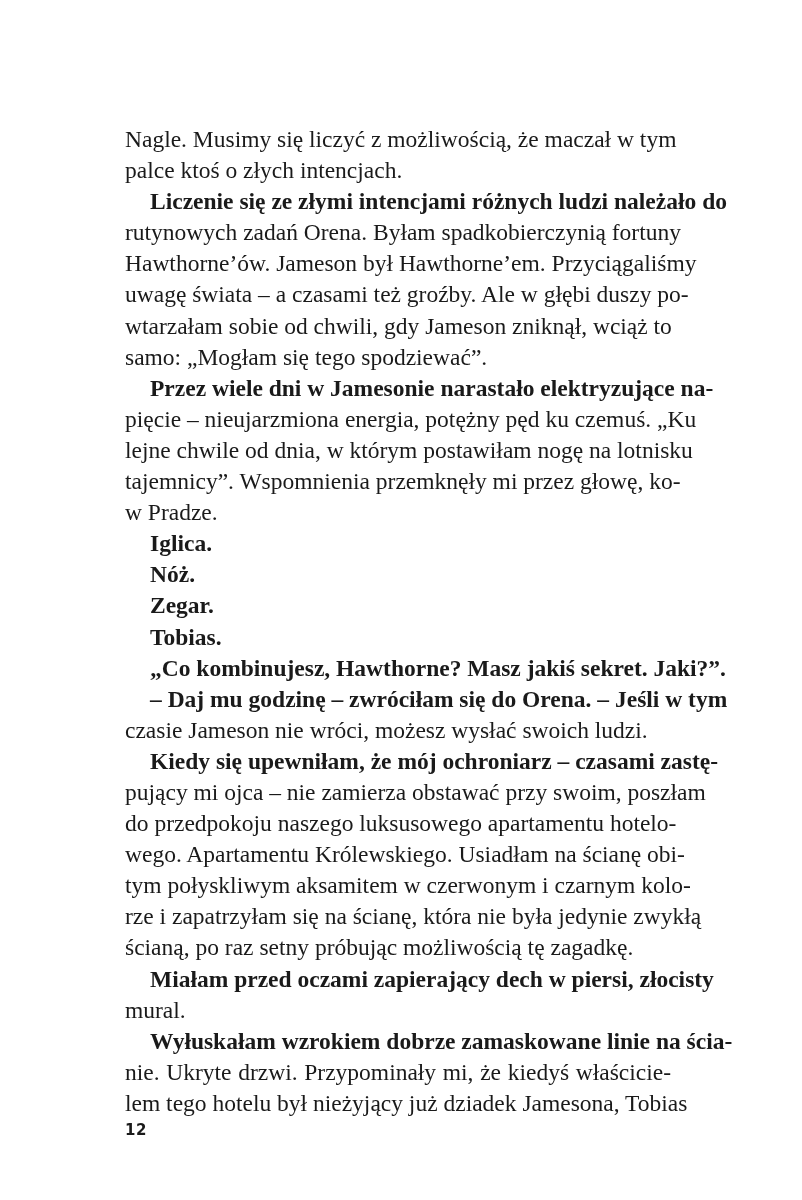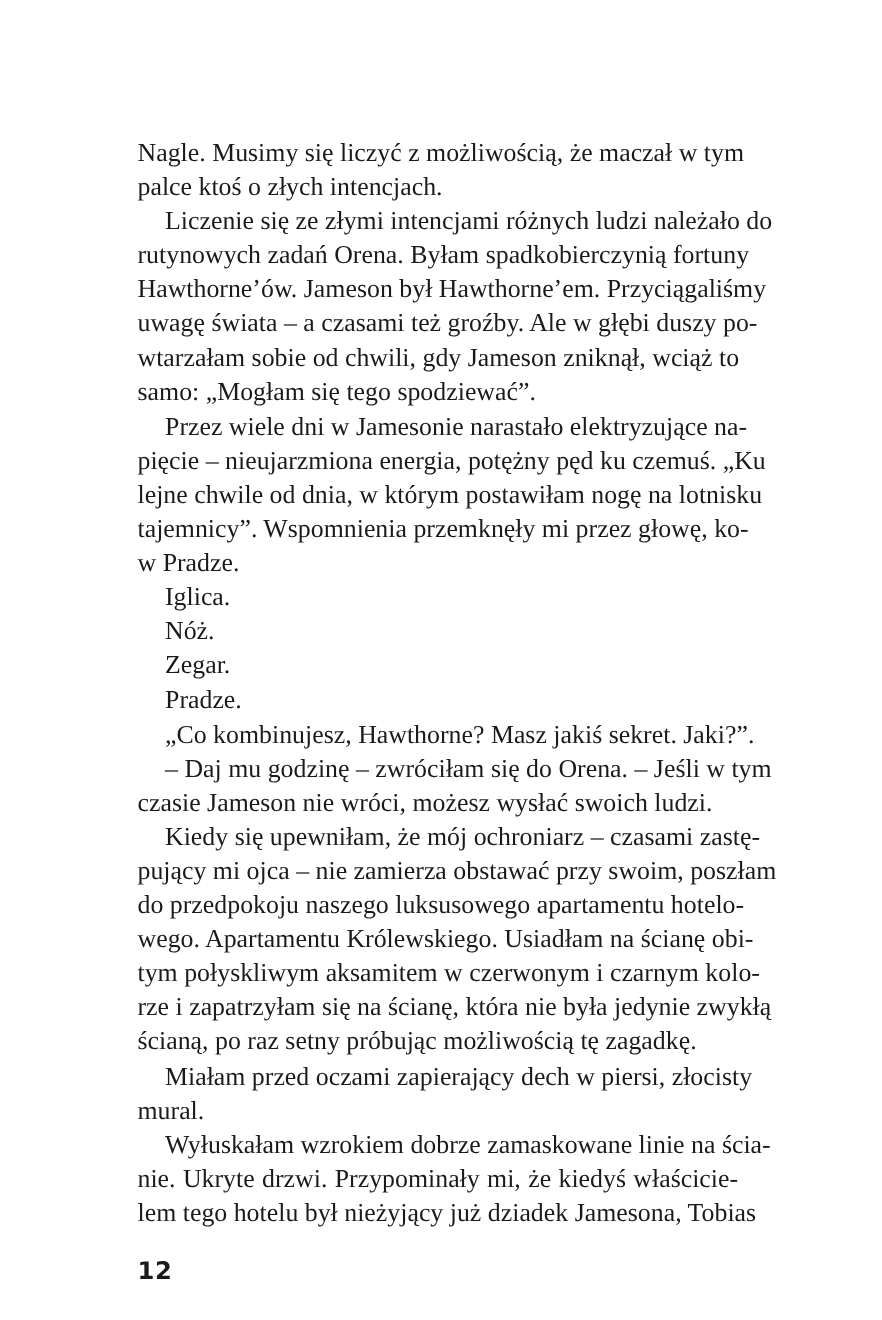--- a/index.html
+++ b/index.html
@@ -35,28 +35,29 @@
       white-space: nowrap;
       text-align: justify;
       text-align-last: justify;
       height: 31.1px;
     }
     .line.last {
       text-align-last: left;
     }
     .line.indent {
       padding-left: 25px;
+      font-weight: bold;
     }
     .page-number {
       position: absolute;
       left: 125px;
-      top: 1144px;
+      top: 1121px;
       font-family: "DejaVu Sans", sans-serif;
       font-weight: bold;
-      font-size: 22px;
+      font-size: 15px;
       color: #1a1a1a;
       letter-spacing: 0.5px;
     }
   </style>
 </head>
 <body>
 
 <div class="page">
   <div class="text-block" id="text-block">
       <span class="line">Nagle. Musimy się liczyć z możliwością, że maczał w tym</span>
@@ -68,21 +69,21 @@
       <span class="line">wtarzałam sobie od chwili, gdy Jameson zniknął, wciąż to</span>
       <span class="line last">samo: „Mogłam się tego spodziewać”.</span>
       <span class="line indent">Przez wiele dni w Jamesonie narastało elektryzujące na-</span>
       <span class="line">pięcie – nieujarzmiona energia, potężny pęd ku czemuś. „Ku</span>
       <span class="line">lejne chwile od dnia, w którym postawiłam nogę na lotnisku</span>
       <span class="line">tajemnicy”. Wspomnienia przemknęły mi przez głowę, ko-</span>
       <span class="line last">w Pradze.</span>
       <span class="line indent last">Iglica.</span>
       <span class="line indent last">Nóż.</span>
       <span class="line indent last">Zegar.</span>
-      <span class="line indent last">Pradze.</span>
+      <span class="line indent last">Tobias.</span>
       <span class="line indent last">„Co kombinujesz, Hawthorne? Masz jakiś sekret. Jaki?”.</span>
       <span class="line indent">– Daj mu godzinę – zwróciłam się do Orena. – Jeśli w tym</span>
       <span class="line last">czasie Jameson nie wróci, możesz wysłać swoich ludzi.</span>
       <span class="line indent">Kiedy się upewniłam, że mój ochroniarz – czasami zastę-</span>
       <span class="line">pujący mi ojca – nie zamierza obstawać przy swoim, poszłam</span>
       <span class="line">do przedpokoju naszego luksusowego apartamentu hotelo-</span>
       <span class="line">wego. Apartamentu Królewskiego. Usiadłam na ścianę obi-</span>
       <span class="line">tym połyskliwym aksamitem w czerwonym i czarnym kolo-</span>
       <span class="line">rze i zapatrzyłam się na ścianę, która nie była jedynie zwykłą</span>
       <span class="line last">ścianą, po raz setny próbując możliwością tę zagadkę.</span>

